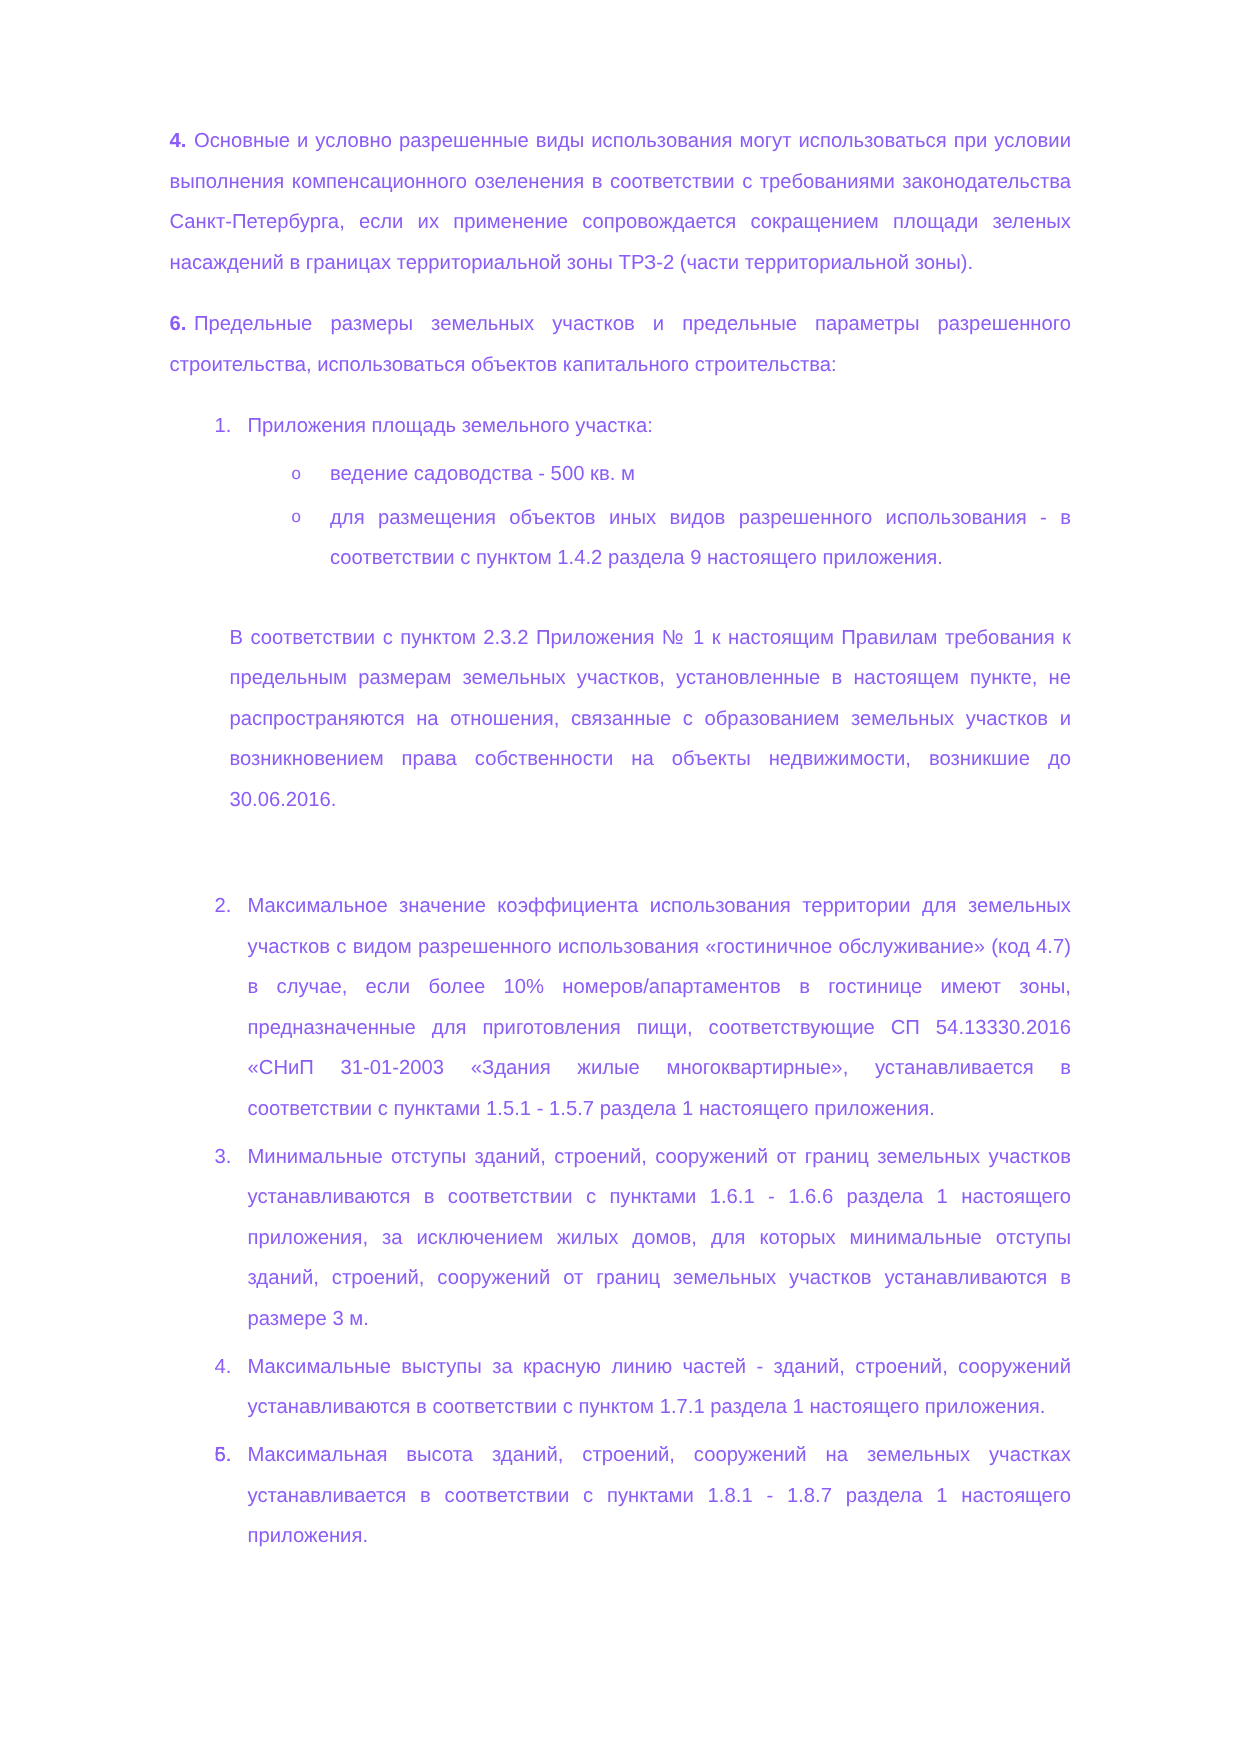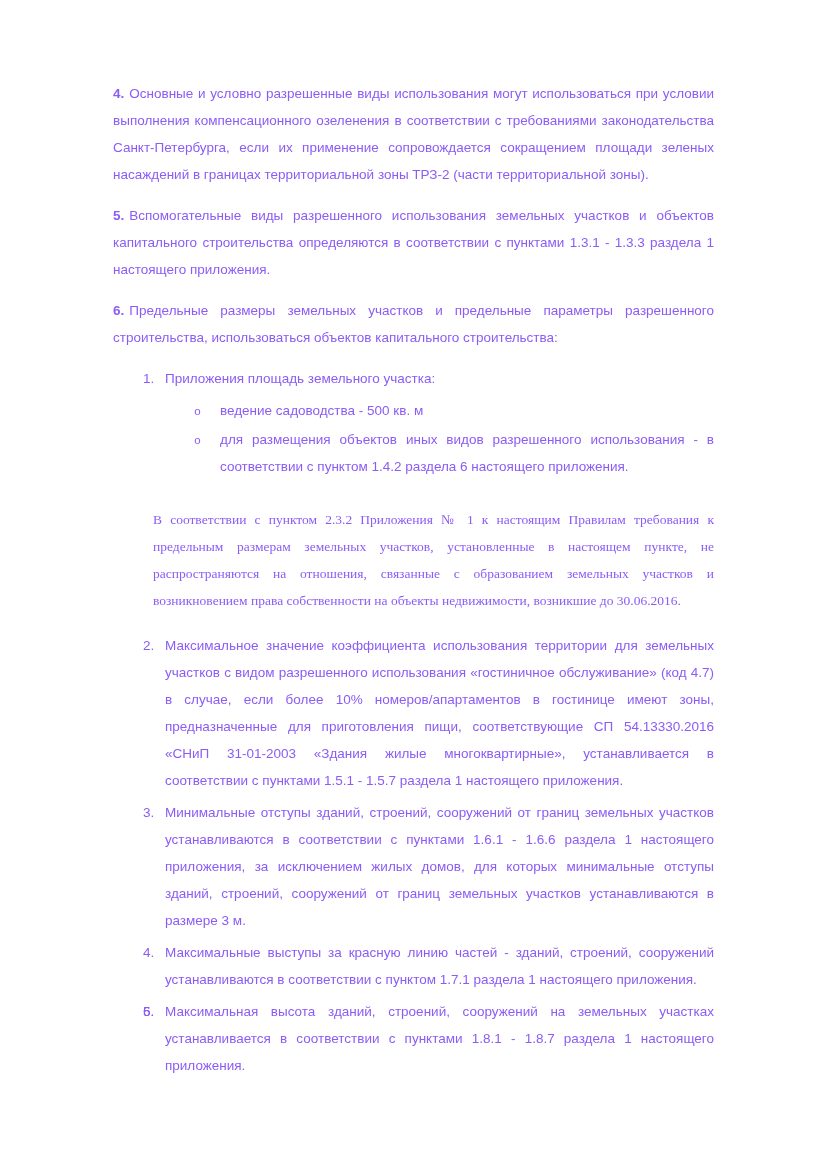--- a/index.html
+++ b/index.html
@@ -52,43 +52,41 @@
     margin-bottom: 2px;
   }
   .sub .marker {
     position: absolute;
     left: 81px;
     top: 1px;
     font-family: "Liberation Mono", monospace;
     font-size: 11.5px;
   }
   .note {
-    margin: 26px 0 18px 40px;
-    font-family: Liberation Serif, serif;
+    margin: 26px 0 44px 40px;
   }
 </style>
 </head>
 <body>
 
 <div class="page">
   <div class="content">
 
     <p class="para"><span class="pnum">4.</span><span>Основные и условно разрешенные виды использования могут использоваться при условии выполнения компенсационного озеленения в соответствии с требованиями законодательства Санкт-Петербурга, если их применение сопровождается сокращением площади зеленых насаждений в границах территориальной зоны ТРЗ-2 (части территориальной зоны).</span></p>
 
-    <p class="para"><span class="pnum">5.</span><span>Вспомогательные виды разрешенного использования земельных участков и объектов капитального строительства определяются в соответствии с пунктами 1.3.1 - 1.3.3 раздела 1 настоящего приложения.</span></p>
 
     <p class="para"><span class="pnum">6.</span><span>Предельные размеры земельных участков и предельные параметры разрешенного строительства, использоваться объектов капитального строительства:</span></p>
 
     <div class="olist">
 
       <div class="li"><span class="num">1.</span><span>Приложения площадь земельного участка:</span></div>
 
       <div class="sub"><span class="marker">o</span><span>ведение садоводства - 500 кв. м</span></div>
 
-      <div class="sub"><span class="marker">o</span><span>для размещения объектов иных видов разрешенного использования - в соответствии с пунктом 1.4.2 раздела 6 настоящего приложения.</span></div>
+      <div class="sub"><span class="marker">o</span><span>для размещения объектов иных видов разрешенного использования - в соответствии с пунктом 1.4.2 раздела 9 настоящего приложения.</span></div>
 
       <p class="note">В соответствии с пунктом 2.3.2 Приложения № 1 к настоящим Правилам требования к предельным размерам земельных участков, установленные в настоящем пункте, не распространяются на отношения, связанные с образованием земельных участков и возникновением права собственности на объекты недвижимости, возникшие до 30.06.2016.</p>
 
       <div class="li"><span class="num">2.</span><span>Максимальное значение коэффициента использования территории для земельных участков с видом разрешенного использования «гостиничное обслуживание» (код 4.7) в случае, если более 10% номеров/апартаментов в гостинице имеют зоны, предназначенные для приготовления пищи, соответствующие СП 54.13330.2016 «СНиП 31-01-2003 «Здания жилые многоквартирные», устанавливается в соответствии с пунктами 1.5.1 - 1.5.7 раздела 1 настоящего приложения.</span></div>
 
       <div class="li"><span class="num">3.</span><span>Минимальные отступы зданий, строений, сооружений от границ земельных участков устанавливаются в соответствии с пунктами 1.6.1 - 1.6.6 раздела 1 настоящего приложения, за исключением жилых домов, для которых минимальные отступы зданий, строений, сооружений от границ земельных участков устанавливаются в размере 3 м.</span></div>
 
       <div class="li"><span class="num">4.</span><span>Максимальные выступы за красную линию частей - зданий, строений, сооружений устанавливаются в соответствии с пунктом 1.7.1 раздела 1 настоящего приложения.</span></div>
 
       <div class="li"><span class="num">5.</span></div>

